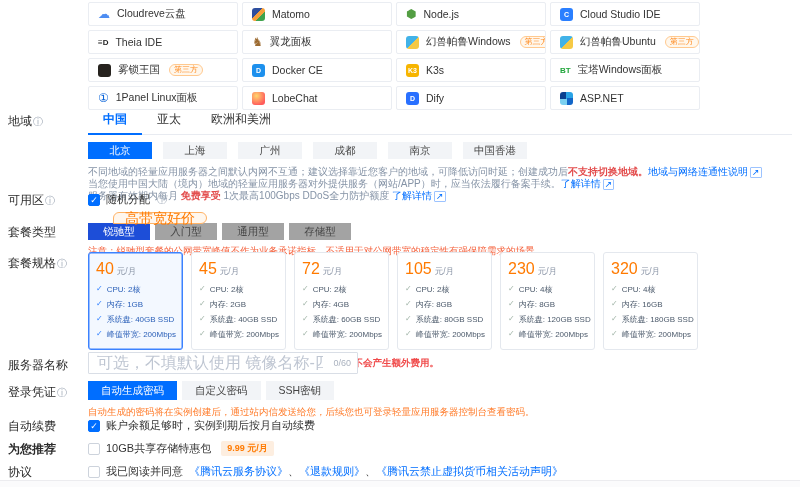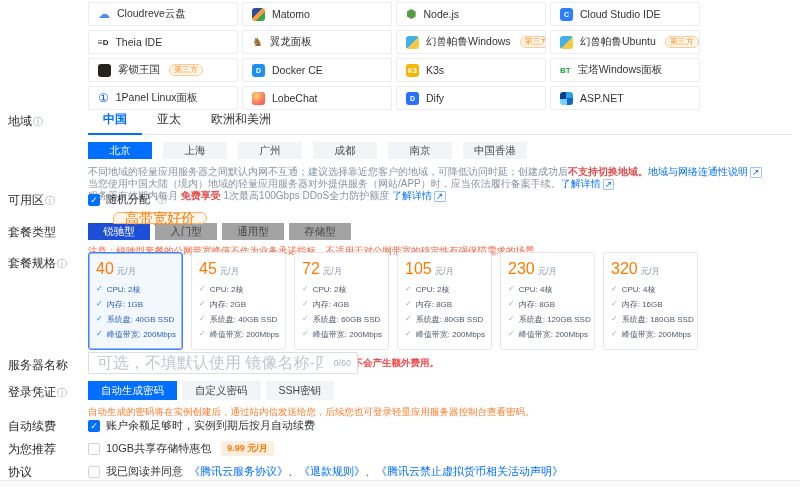--- a/index.html
+++ b/index.html
@@ -402,21 +402,21 @@
     <div class="cbrow">
       <span class="cb checked">
           <span class="cbm">✓</span>
         </span>
       <span class="opt-text">账户余额足够时，实例到期后按月自动续费</span>
     </div>
   </div>
 </div>
 
 <div class="sec" style="top:441px;">
-  <div class="sec-label" style="padding-top:0;">为您推荐</div>
+  <div class="sec-label" style="padding-top:0;font-weight:bold;">为您推荐</div>
   <div class="sec-body">
     <div class="cbrow">
       <span class="cb"></span>
       <span class="opt-text">10GB共享存储特惠包</span>
       <span class="price-tag">9.99 元/月</span>
     </div>
   </div>
 </div>
 
 <div class="sec" style="top:464px;">

